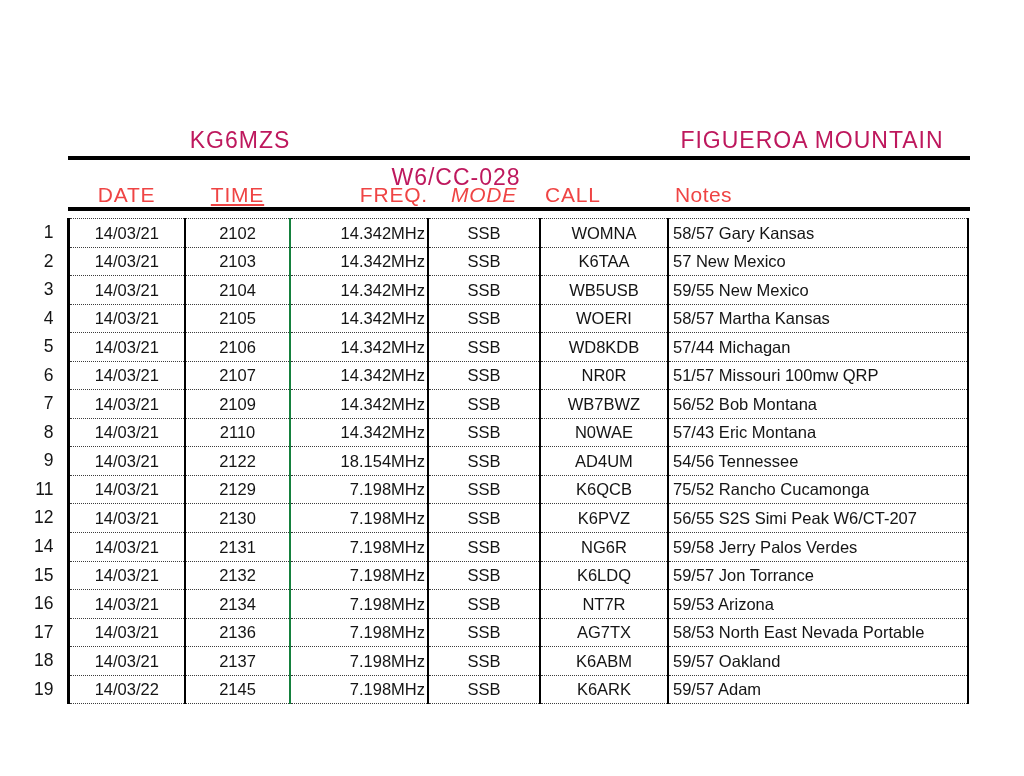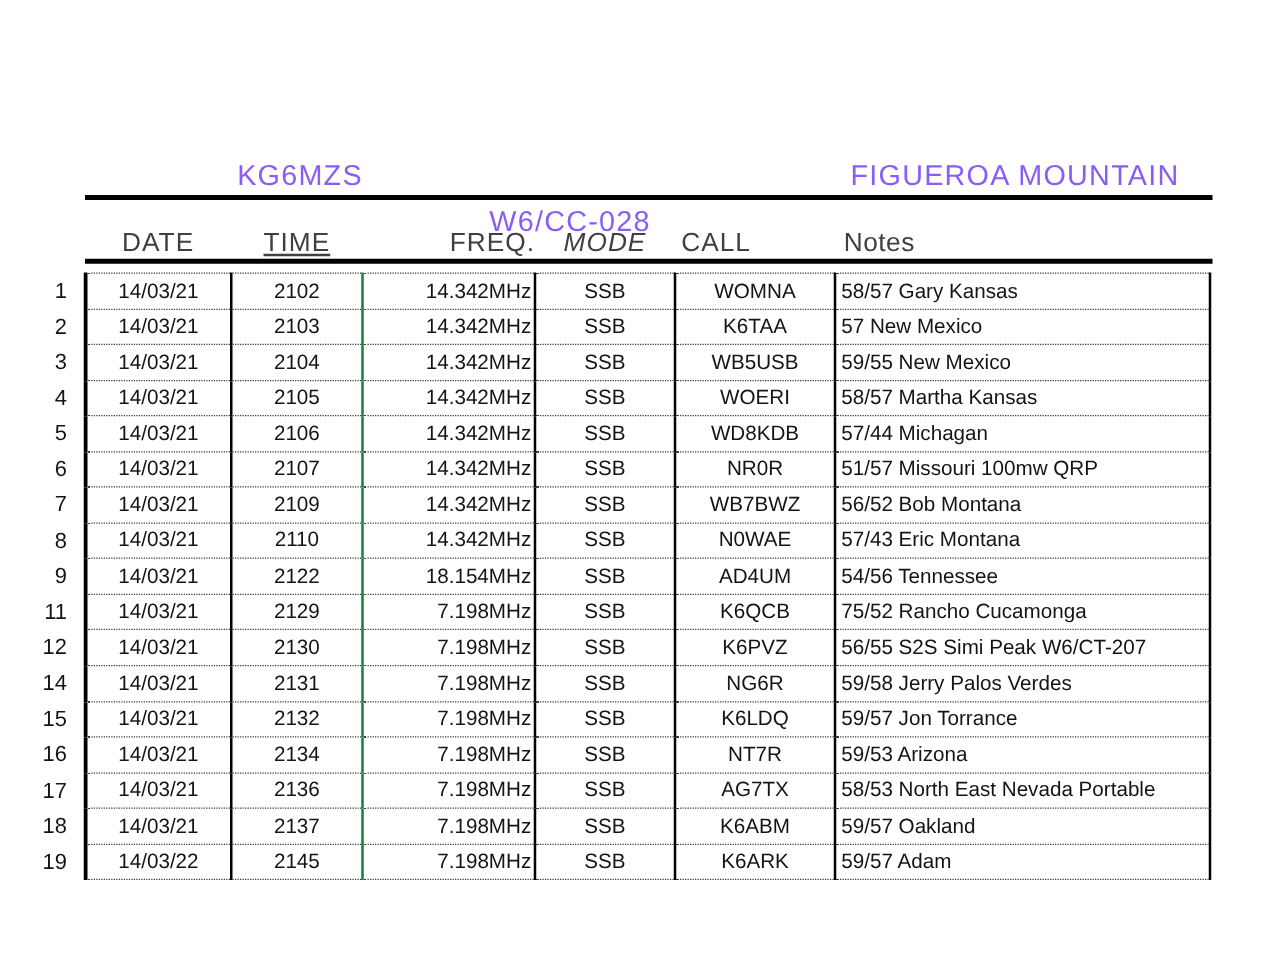--- a/index.html
+++ b/index.html
@@ -19,21 +19,21 @@
     background: #ffffff;
   }
   
   .title {
     position: absolute;
     top: 127px;
     transform: translateX(-50%);
     font-size: 23px;
     letter-spacing: 1px;
     font-weight: 500;
-    color: #8b5cf6;
+    color: #be185d;
     white-space: nowrap;
   }
   #title-operator  { left: 240px; }
   #title-reference { left: 456px; margin-top: 37px; }
   #title-summit    { left: 812px; }
 
   .rule {
     position: absolute;
     left: 68px;
     width: 902px;
@@ -47,21 +47,21 @@
   #col-headers {
     position: absolute;
     left: 68px;
     top: 183px;
     width: 900px;
     display: grid;
     grid-template-columns: 117px 105px 138px 112px 128px 300px;
     font-size: 21px;
     letter-spacing: 0.8px;
     font-weight: 500;
-    color: #404040;
+    color: #ef4444;
   }
   .col-h { white-space: nowrap; }
   .h-date { text-align: center; }
   .h-time { text-align: center; text-decoration: underline; }
   .h-freq { text-align: right; padding-left: 8px; }
   .h-mode { text-align: center; font-style: italic; }
   .h-call { text-align: left; padding-left: 5px; }
   .h-notes{ text-align: left; padding-left: 7px; letter-spacing: 0.4px; }
 
   

